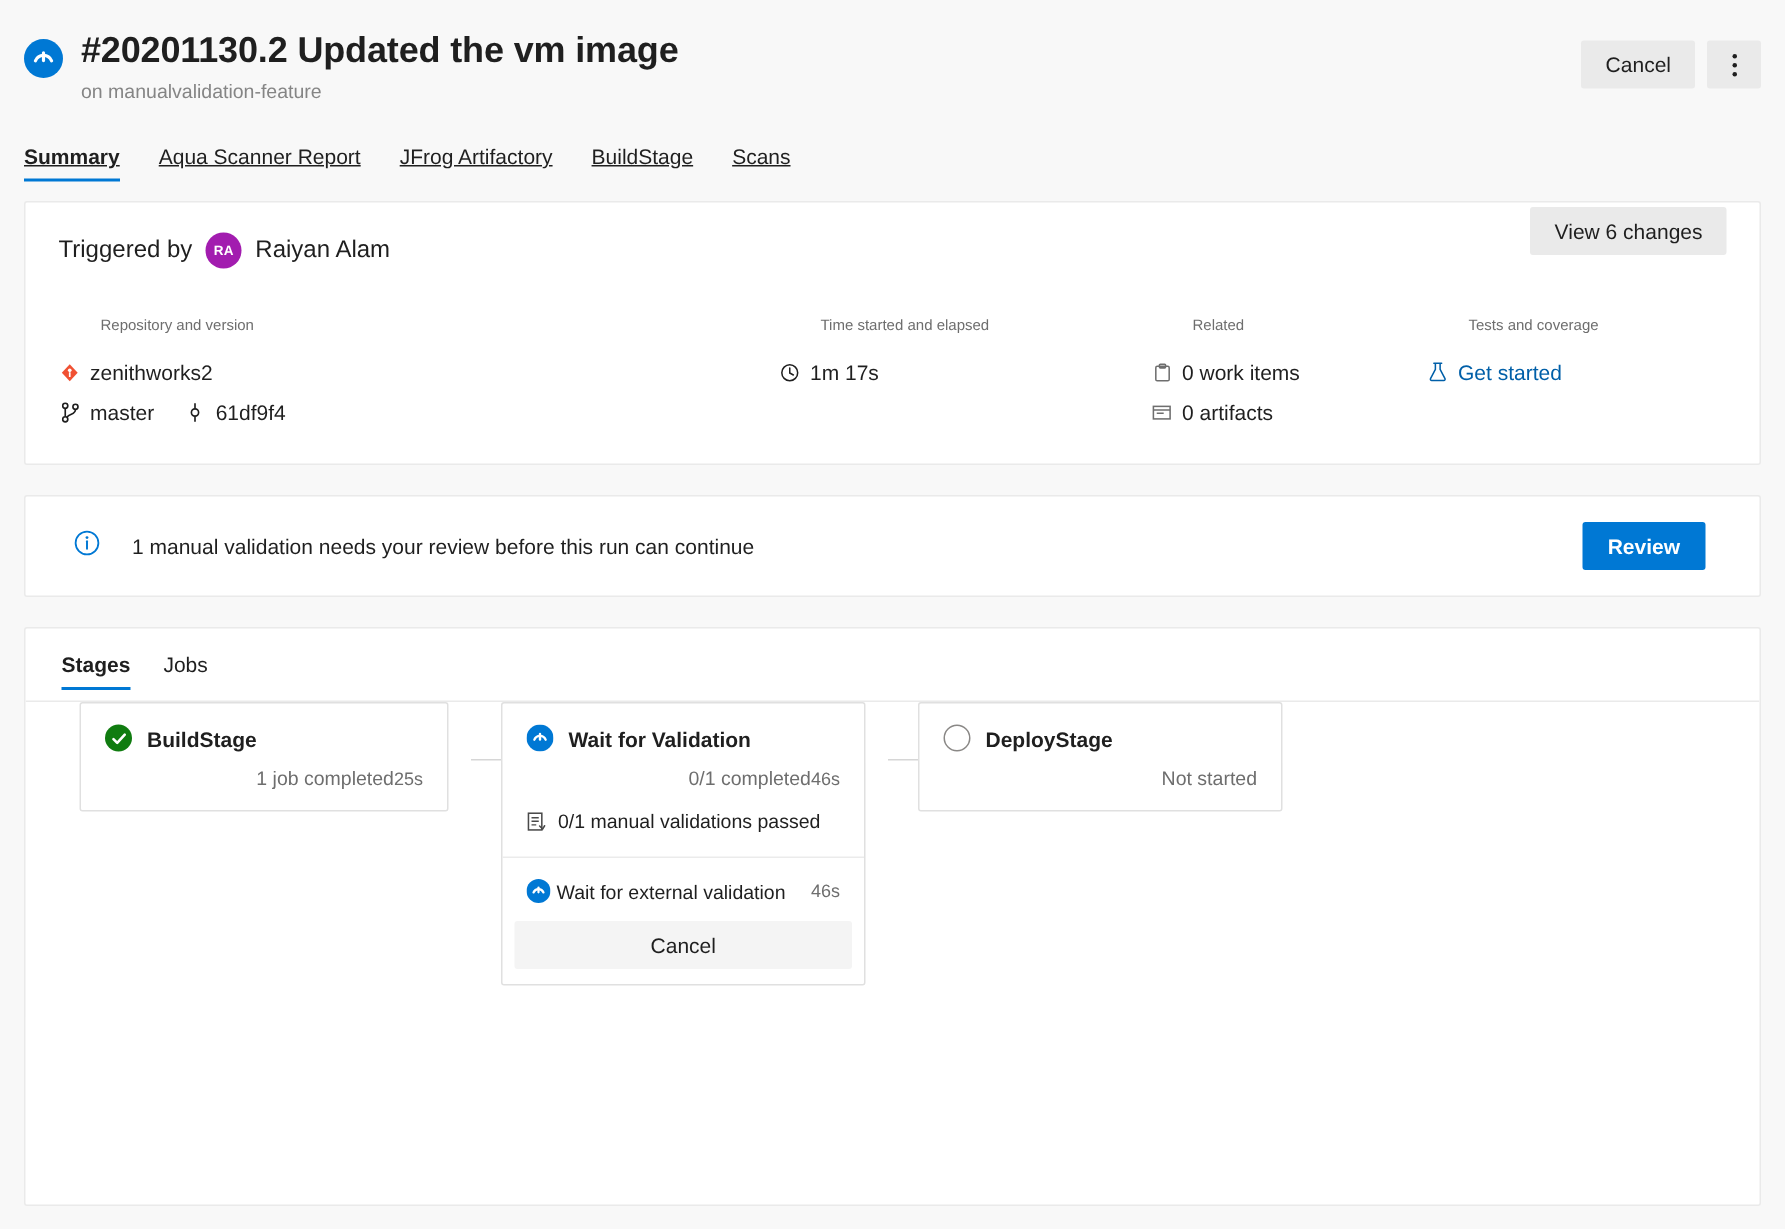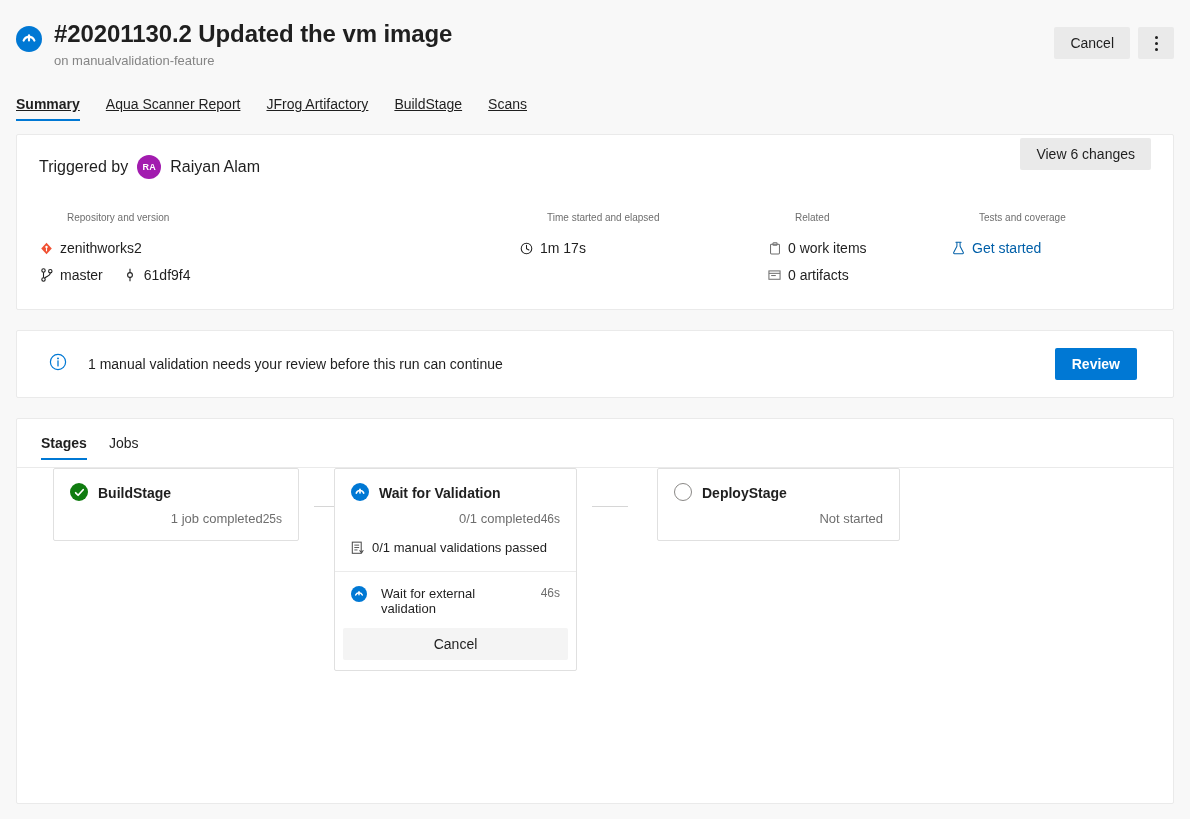--- a/index.html
+++ b/index.html
@@ -232,23 +232,23 @@
     display: flex;
     align-items: center;
     gap: 8px;
     padding: 0 16px 16px 16px;
     font-size: 13px;
     color: #1f1f1f;
   }
   .stage-divider { height: 1px; background: #ebebeb; }
   .stage-jobrow {
     display: flex;
-    align-items: flex-start;
+    align-items: center;
     padding: 14px 16px 12px 16px;
-    gap: 10px;
+    gap: 0;
   }
   .jobrow-name { font-size: 13px; color: #1f1f1f; flex: 1 1 auto; margin-left: 4px; }
   .jobrow-time { font-size: 12px; color: #6e6e6e; }
   .stage-action-wrap { padding: 0 8px 10px 8px; }
   .stage-cancel-btn {
     width: 100%;
     background: #f4f4f4;
     border: none;
     height: 32px;
     font-size: 14px;
@@ -485,21 +485,21 @@
           </svg>
         </span>
         <span class="jobrow-name">Wait for external validation</span>
         <span class="jobrow-time">46s</span>
       </div>
       <div class="stage-action-wrap">
         <button class="stage-cancel-btn">Cancel</button>
       </div>
     </div>
 
-    <div class="stage-node" style="left:595px; top:0; width:243px;margin-left:45px;">
+    <div class="stage-node" style="left:595px; top:0; width:243px;">
       <div class="stage-head">
         <span class="circ circ-notstarted"></span>
         <span class="stage-name">DeployStage</span>
       </div>
       <div class="stage-sub">
         <span>Not started</span>
         <span class="stage-duration"></span>
       </div>
     </div>
 

